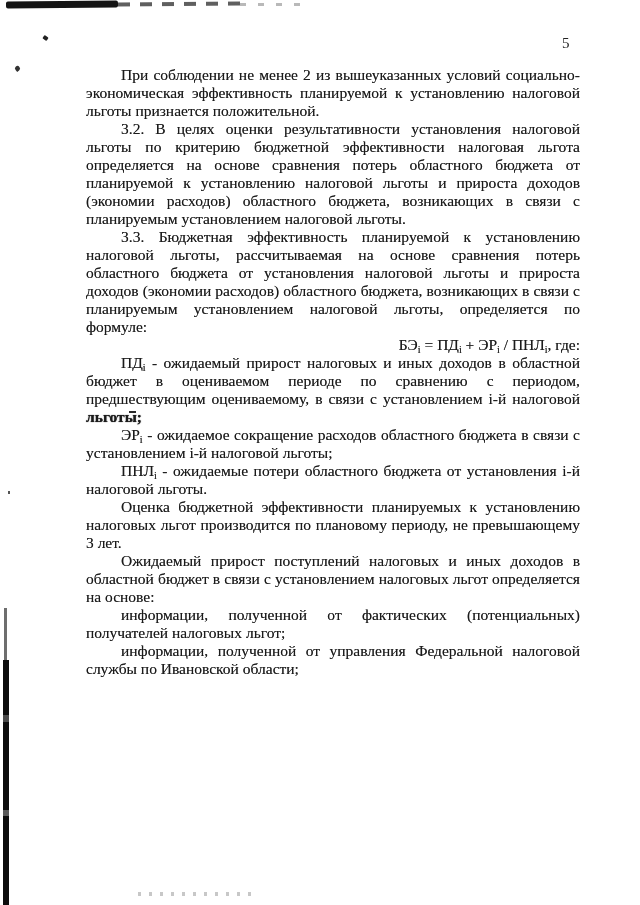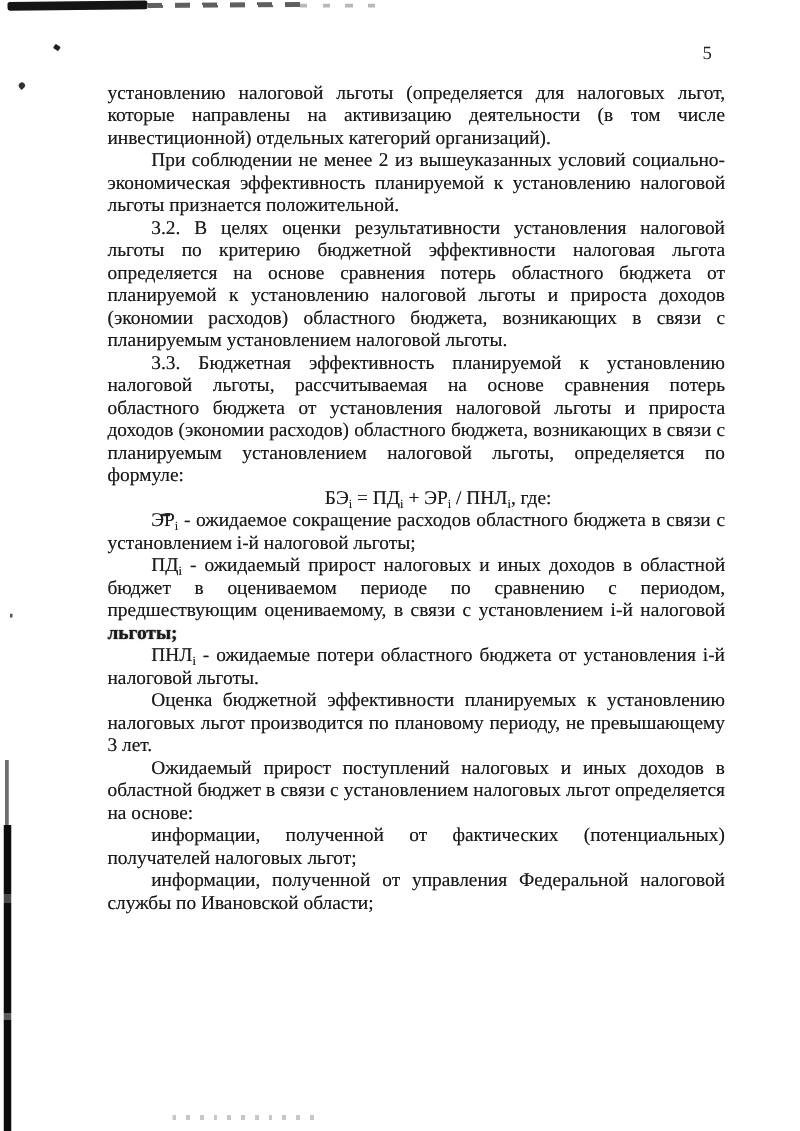--- a/index.html
+++ b/index.html
@@ -12,21 +12,21 @@
   
   .text-block{
     position:absolute;left:86px;top:66px;width:494px;
     font-size:15.5px;line-height:18px;text-align:justify;
     text-shadow:0 0 .5px rgba(0,0,0,.55);
   }
   .text-block p{margin:0;text-indent:35px;}
   .text-block p.cont{text-indent:0;}
   sub{font-size:10px;line-height:0;vertical-align:-3px;}
   .formula-line{
-    text-align:center;margin:3px 60px 15px 0;text-indent:0;
+    text-align:right;margin:3px 60px 15px 0;text-indent:0;
   }
   .smudge{font-weight:bold;text-shadow:0 0 1px #1b1b1b;}
   
   .page-number{
     position:absolute;left:562px;top:35px;font-size:15px;
     font-family:"Liberation Serif","DejaVu Serif",serif;color:#222;
   }
   
   .artifact{position:absolute;}
   .streak-main{left:6px;top:1px;width:112px;height:7px;background:#151515;
@@ -57,31 +57,30 @@
 <div class="artifact bottom-dots"></div>
 <div class="artifact speck-1"></div>
 <div class="artifact speck-2"></div>
 <div class="artifact speck-3"></div>
 <div class="artifact sup-mark"></div>
 
 <div class="page-number">5</div>
 
 <div class="text-block">
 
-  <p class="cont">установлению налоговой льготы (определяется для налоговых льгот, которые направлены на активизацию деятельности (в том числе инвестиционной) отдельных категорий организаций).</p>
   <p>При соблюдении не менее 2 из вышеуказанных условий социально-экономическая эффективность планируемой к установлению налоговой льготы признается положительной.</p>
   <p>3.2. В целях оценки результативности установления налоговой льготы по критерию бюджетной эффективности налоговая льгота определяется на основе сравнения потерь областного бюджета от планируемой к установлению налоговой льготы и прироста доходов (экономии расходов) областного бюджета, возникающих в связи с планируемым установлением налоговой льготы.</p>
   <p>3.3. Бюджетная эффективность планируемой к установлению налоговой льготы, рассчитываемая на основе сравнения потерь областного бюджета от установления налоговой льготы и прироста доходов (экономии расходов) областного бюджета, возникающих в связи с планируемым установлением налоговой льготы, определяется по формуле:</p>
 
   <p class="formula-line"><span>БЭ</span><sub>i</sub><span> = ПД</span><sub>i</sub><span> + ЭР</span><sub>i</sub><span> / ПНЛ</span><sub>i</sub><span>, где:</span></p>
 
 
+  <p><span>ПД</span><sub>i</sub><span> - ожидаемый прирост налоговых и иных доходов в областной бюджет в оцениваемом периоде по сравнению с периодом, предшествующим оцениваемому, в связи с установлением i-й налоговой </span><span class="smudge">льготы;</span></p>
+
   <p><span>ЭР</span><sub>i</sub><span> - ожидаемое сокращение расходов областного бюджета в связи с установлением i-й налоговой льготы;</span></p>
-
-  <p><span>ПД</span><sub>i</sub><span> - ожидаемый прирост налоговых и иных доходов в областной бюджет в оцениваемом периоде по сравнению с периодом, предшествующим оцениваемому, в связи с установлением i-й налоговой </span><span class="smudge">льготы;</span></p>
 
   <p><span>ПНЛ</span><sub>i</sub><span> - ожидаемые потери областного бюджета от установления i-й налоговой льготы.</span></p>
 
   <p>Оценка бюджетной эффективности планируемых к установлению налоговых льгот производится по плановому периоду, не превышающему 3 лет.</p>
   <p>Ожидаемый прирост поступлений налоговых и иных доходов в областной бюджет в связи с установлением налоговых льгот определяется на основе:</p>
   <p>информации, полученной от фактических (потенциальных) получателей налоговых льгот;</p>
   <p>информации, полученной от управления Федеральной налоговой службы по Ивановской области;</p>
 
 </div>
 

